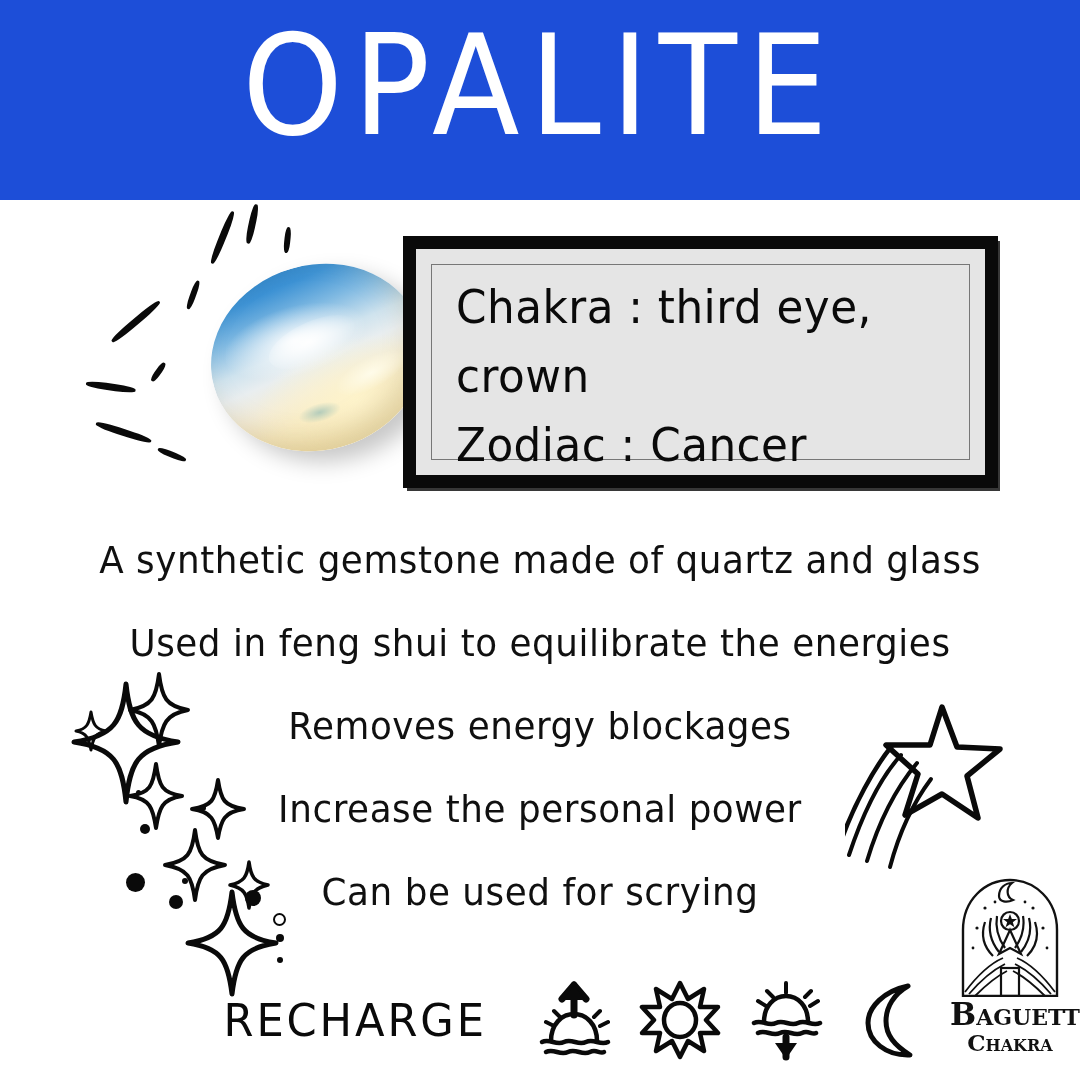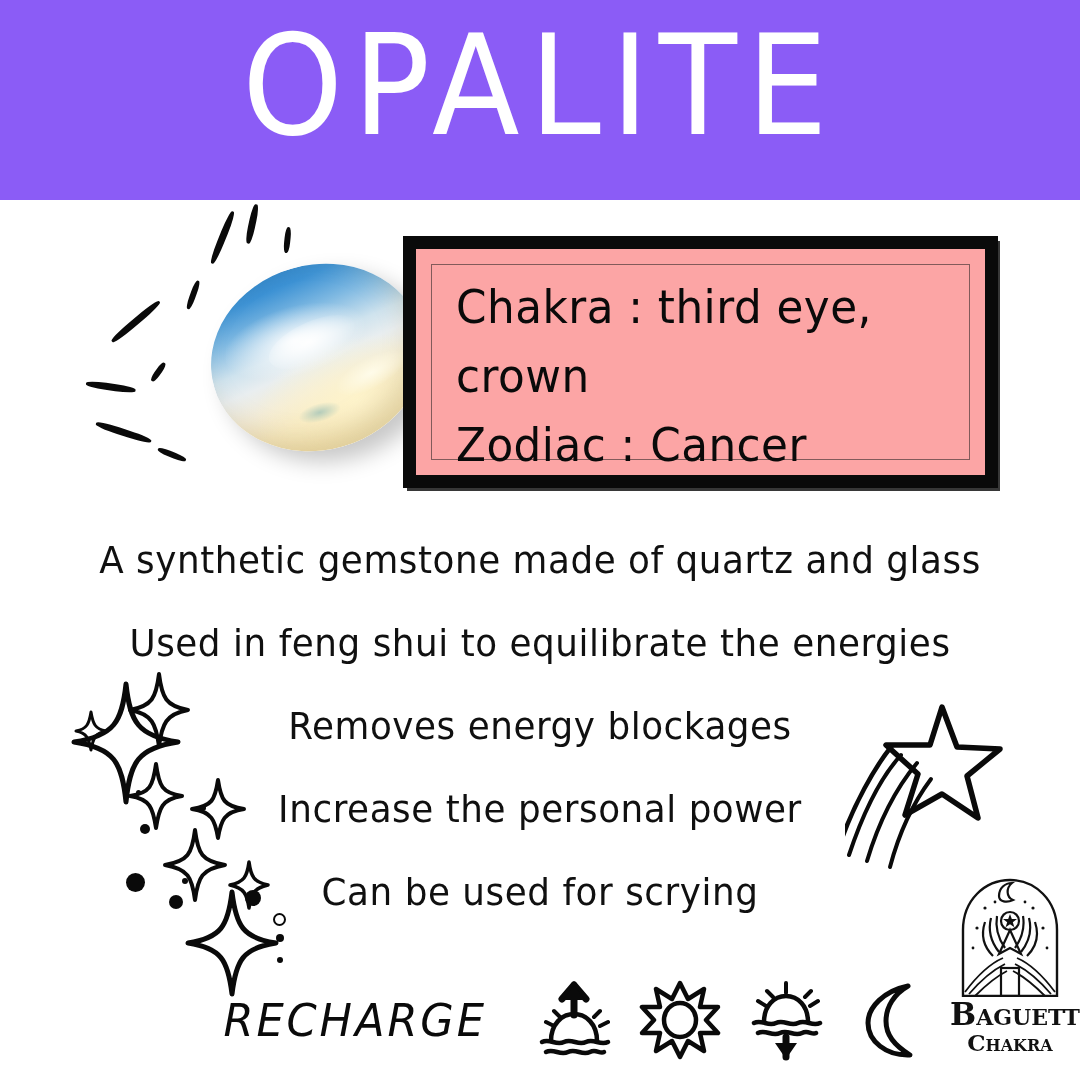--- a/index.html
+++ b/index.html
@@ -1,20 +1,20 @@
 <!DOCTYPE html>
 <html><head>
 <meta charset="utf-8">
 <style>
   html,body{margin:0;padding:0;background:#fff;}
   body{width:1080px;height:1080px;overflow:hidden;font-family:"DejaVu Sans",sans-serif;}
   #page{position:relative;width:1080px;height:1080px;background:#ffffff;overflow:hidden;}
 
   
-  .banner{position:absolute;left:0;top:0;width:1080px;height:200px;background:#8b5cf6;}
+  .banner{position:absolute;left:0;top:0;width:1080px;height:200px;background:#1d4ed8;}
   .banner-title{
     position:absolute;left:0;top:20px;width:1080px;text-align:center;
     color:#ffffff;font-family:"DejaVu Sans",sans-serif;
     font-size:128px;line-height:132px;letter-spacing:10px;font-weight:400;
     transform:scaleY(1.08);
   }
 
   
   .gem-wrap{position:absolute;left:60px;top:220px;width:330px;height:280px;}
   .gem{
@@ -43,21 +43,21 @@
   .gem-teal{
     position:absolute;left:34%;top:74%;width:20%;height:10%;
     background:radial-gradient(ellipse at 50% 50%, rgba(110,170,175,.5) 0%, rgba(110,170,175,0) 72%);
     border-radius:50%;
   }
   .ray{position:absolute;background:#0a0a0a;border-radius:40%;transform-origin:0 50%;}
 
   
   .infobox{position:absolute;left:403px;top:236px;width:595px;height:252px;}
   .infobox-outer{
-    position:absolute;inset:0;border:13px solid #0a0a0a;background:#fca5a5;
+    position:absolute;inset:0;border:13px solid #0a0a0a;background:#e5e5e5;
     box-shadow:3px 4px 0 -1px rgba(20,20,20,.85);
   }
   .infobox-inner-line{
     position:absolute;left:15px;top:15px;right:15px;bottom:15px;
     border:1.5px solid rgba(30,30,30,.55);
   }
   .infobox-text{
     position:absolute;left:40px;top:24px;right:20px;
     font-family:"DejaVu Sans",sans-serif;
     font-size:46px;line-height:69px;color:#0a0a0a;
@@ -79,21 +79,21 @@
   
   .spark{position:absolute;}
   .spark svg{display:block;overflow:visible;}
   .dot{position:absolute;background:#0a0a0a;border-radius:50%;}
   .dot.hollow{background:transparent;border:2px solid #0a0a0a;}
 
   
   .shooting{position:absolute;left:845px;top:655px;width:235px;height:220px;}
 
   
-  .recharge{position:absolute;left:218px;top:985px;height:70px;display:flex;align-items:center;gap:0;font-style:italic;}
+  .recharge{position:absolute;left:218px;top:985px;height:70px;display:flex;align-items:center;gap:0;}
   .recharge-label{
     font-family:"DejaVu Sans",sans-serif;font-size:45px;letter-spacing:3px;color:#0a0a0a;
     transform:scaleX(.96);font-weight:400;
   }
   .rc-icons{display:flex;align-items:center;gap:22px;margin-left:40px;}
   .rc-icon{width:84px;height:82px;}
   .rc-icon svg{display:block;}
 
   
   .logo{position:absolute;left:950px;top:872px;width:120px;height:200px;}

